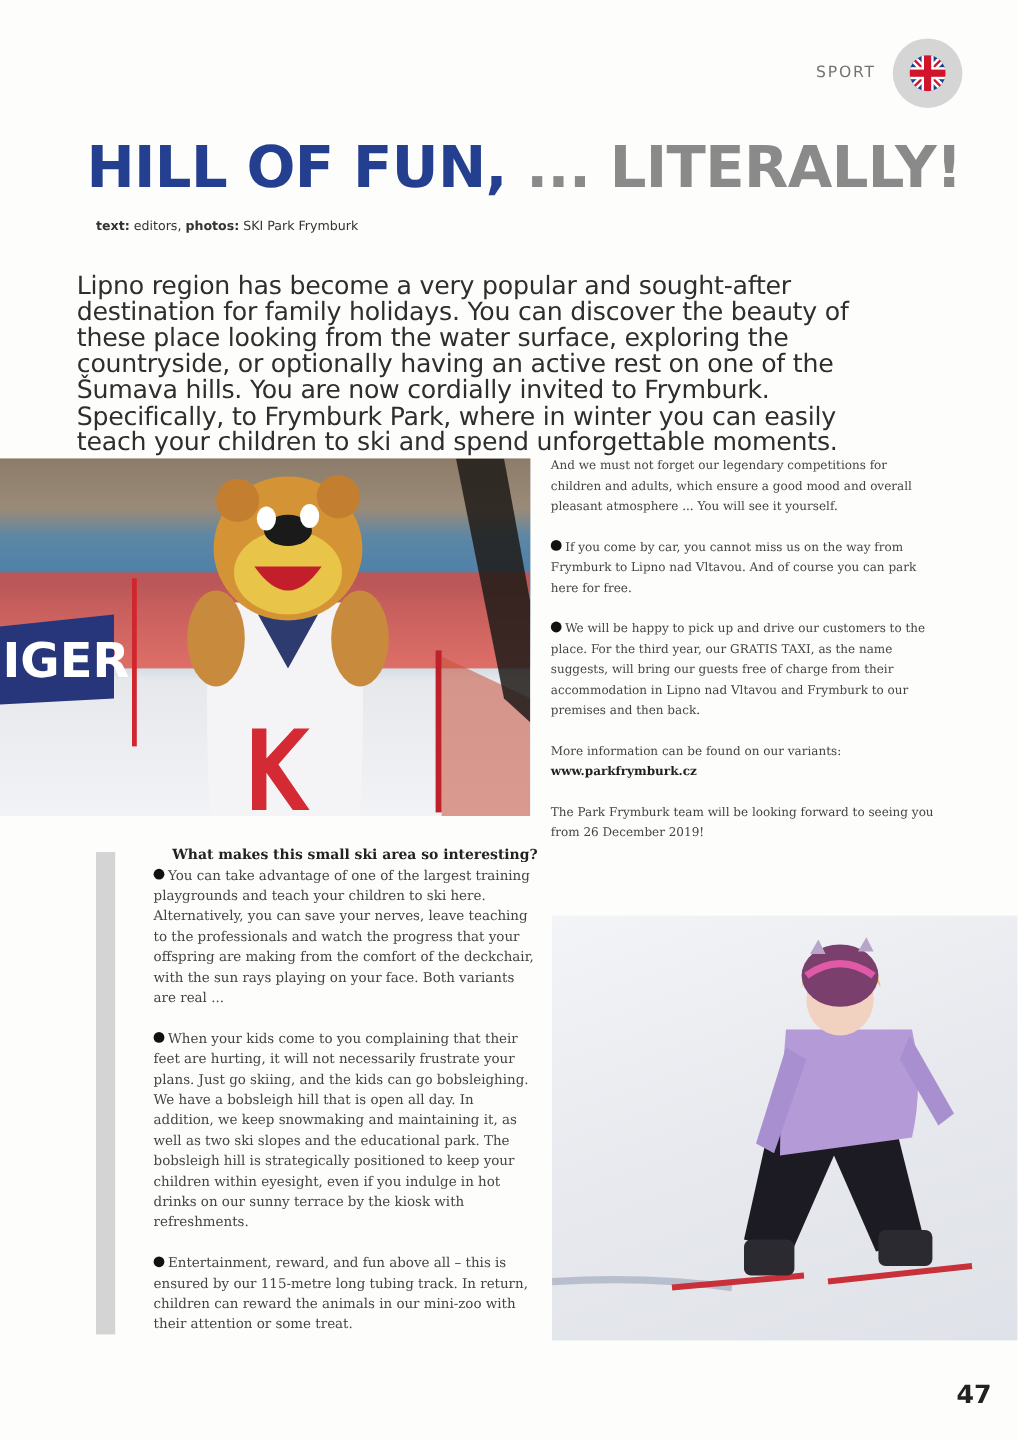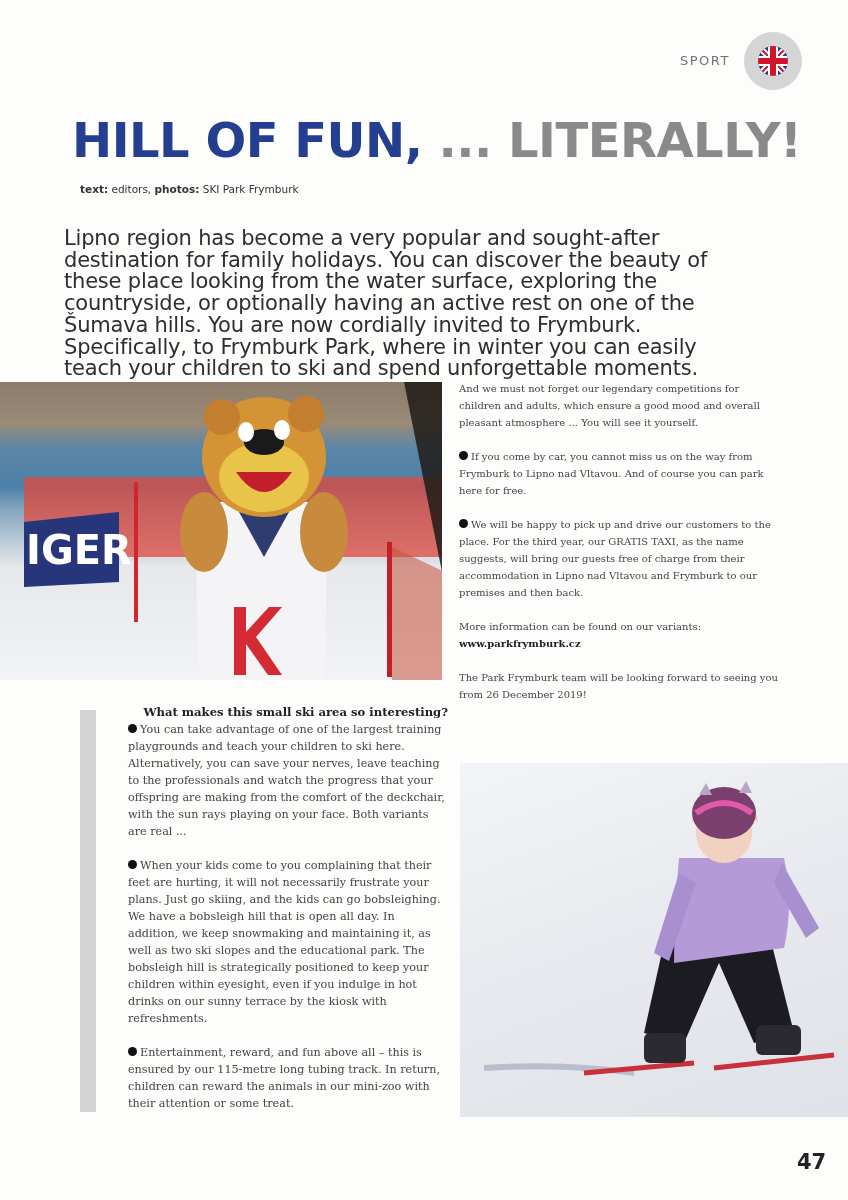--- a/index.html
+++ b/index.html
@@ -12,21 +12,21 @@
 
   .title { position: absolute; left: 72px; top: 112px; font-family: "DejaVu Sans", sans-serif; font-weight: bold; font-size: 48px; letter-spacing: -0.5px; white-space: nowrap; }
   .title .t1 { color: #243f8f; }
   .title .t2 { color: #8a8a8a; }
 
   .credits { position: absolute; left: 80px; top: 183px; font-family: "DejaVu Sans", sans-serif; font-size: 10.5px; color: #333; }
   .credits b { font-weight: bold; }
 
   .lead { position: absolute; left: 64px; top: 228px; width: 660px; font-family: "DejaVu Sans", sans-serif; font-size: 21px; line-height: 21.7px; color: #2e2e2e; letter-spacing: -0.2px; }
 
-  .photo { position: absolute; overflow: hidden; padding-left: 24px; }
+  .photo { position: absolute; overflow: hidden; }
   .photo-mascot { left: 0; top: 382px; width: 442px; height: 298px; background: linear-gradient(180deg, #8d7c6a 0%, #9a8a78 14%, #5c87a6 22%, #4c7fa8 35%, #7fa2bb 42%, #e6e8ec 62%, #f2f3f6 100%); }
   .photo-skier { left: 460px; top: 763px; width: 388px; height: 354px; background: linear-gradient(160deg, #f3f4f7 0%, #e7e9ee 50%, #dfe2e8 100%); }
 
   .col-right { position: absolute; left: 459px; top: 380px; width: 320px; font-size: 10px; line-height: 17px; color: #444; }
   .col-right p { margin-bottom: 17px; }
   .col-right .web { font-weight: bold; color: #222; }
 
   .sidebar-bar { position: absolute; left: 80px; top: 710px; width: 16px; height: 402px; background: #d4d4d4; }
   .col-left { position: absolute; left: 128px; top: 704px; width: 320px; font-size: 11.2px; line-height: 17px; color: #444; }
   .col-left h3 { font-size: 11.6px; font-weight: bold; color: #222; text-align: right; }

